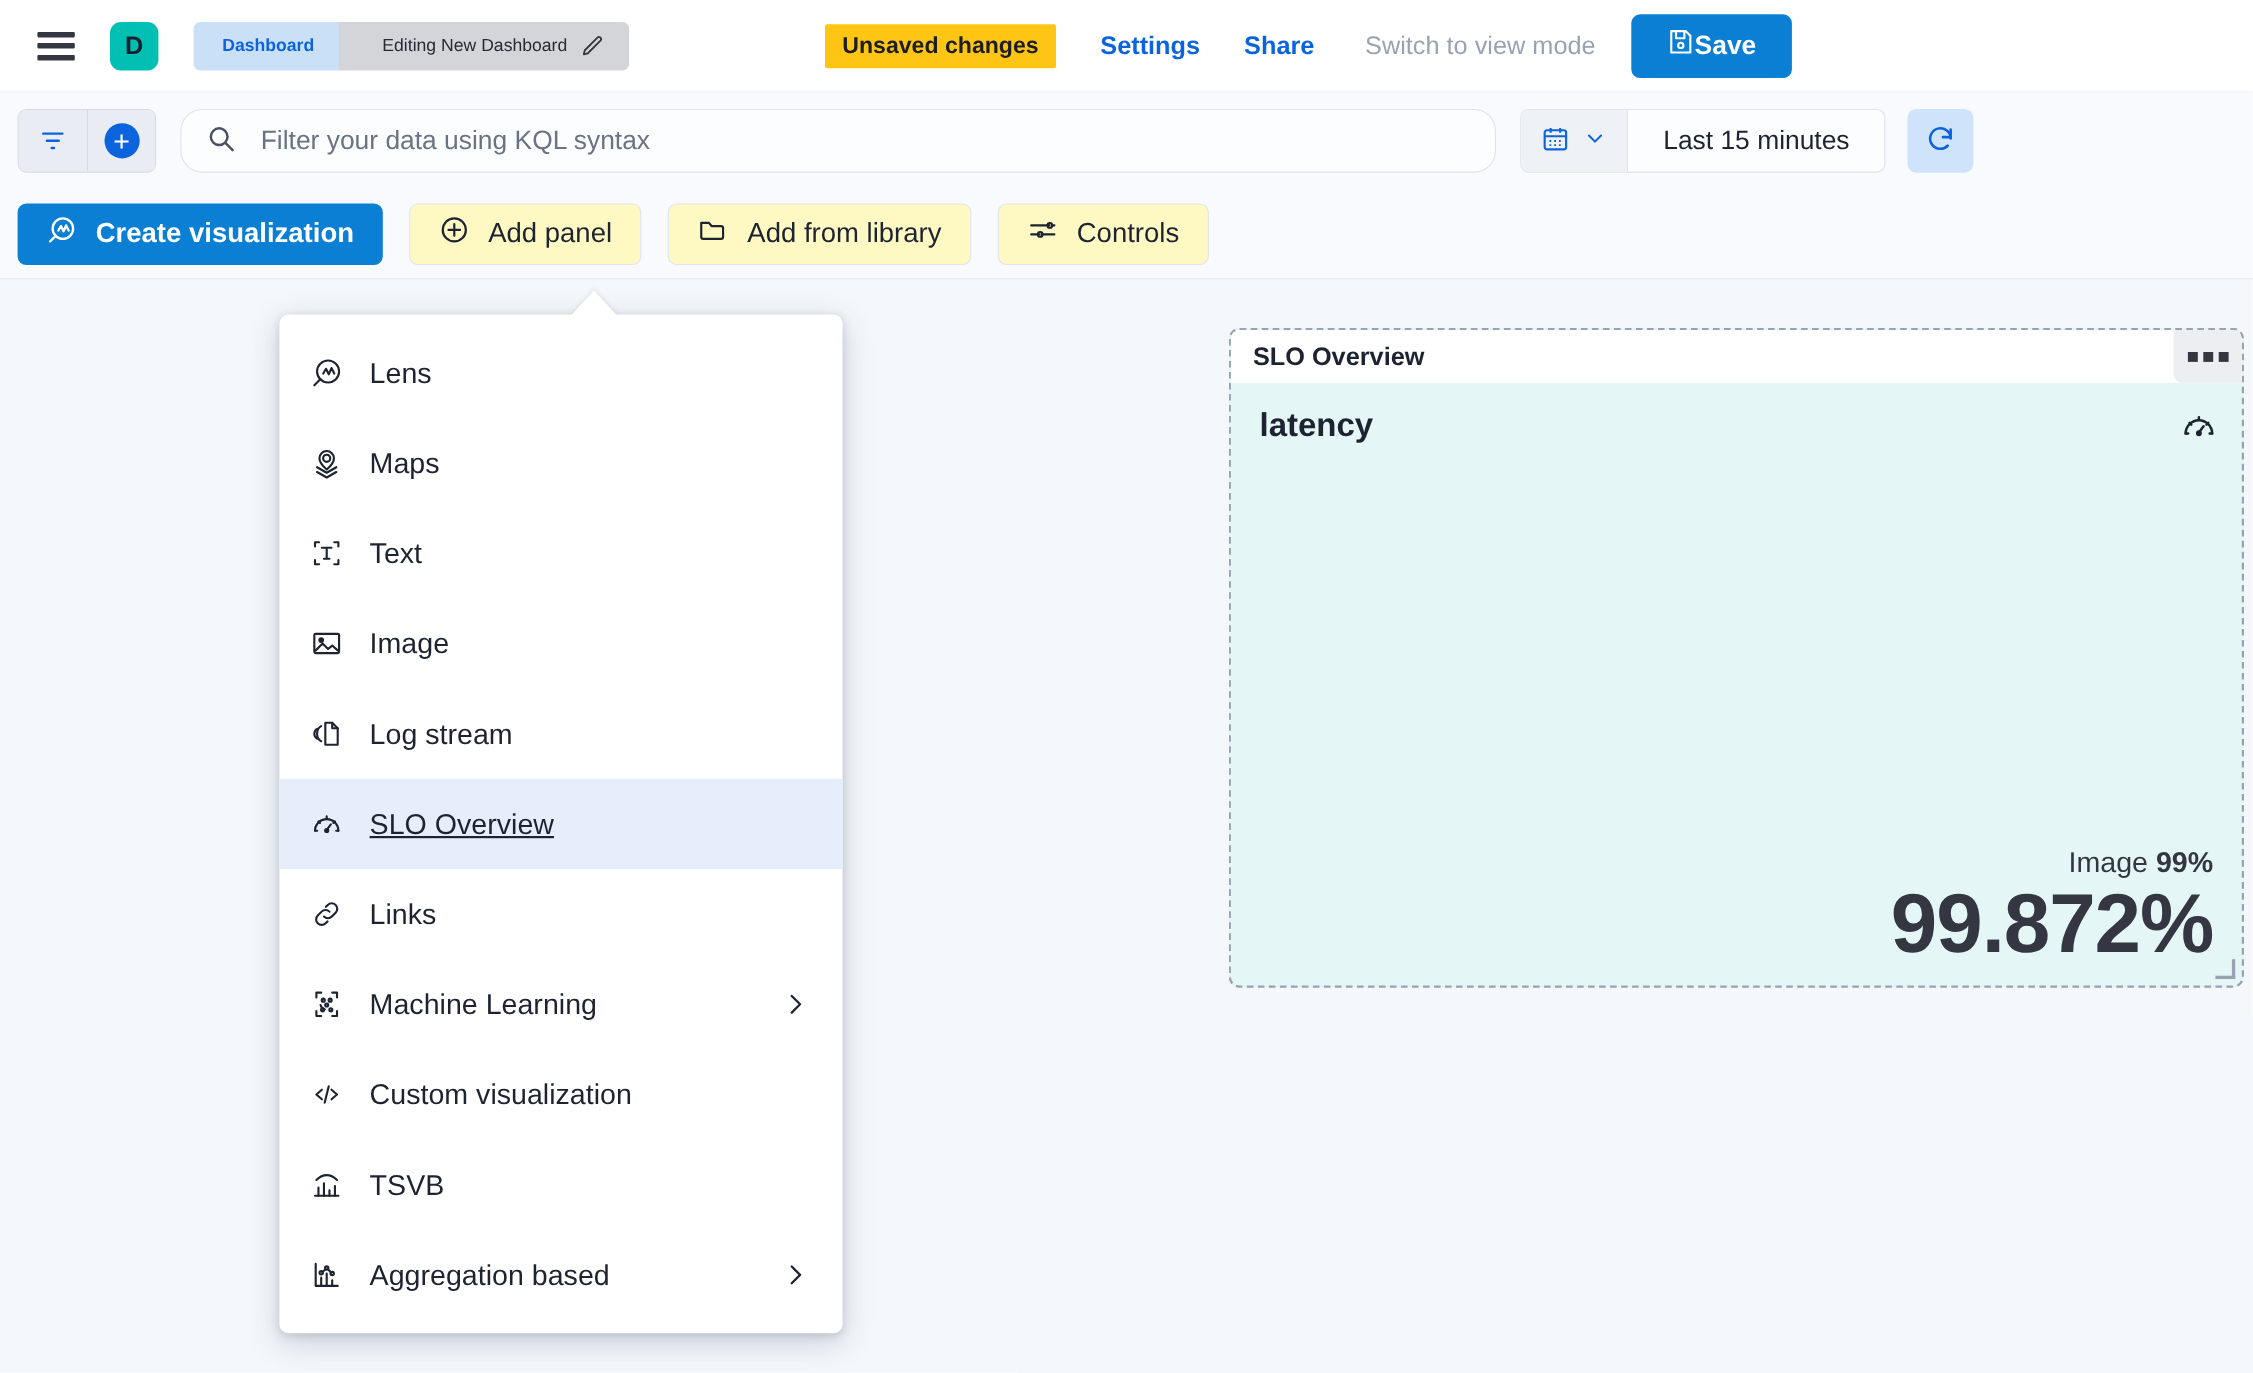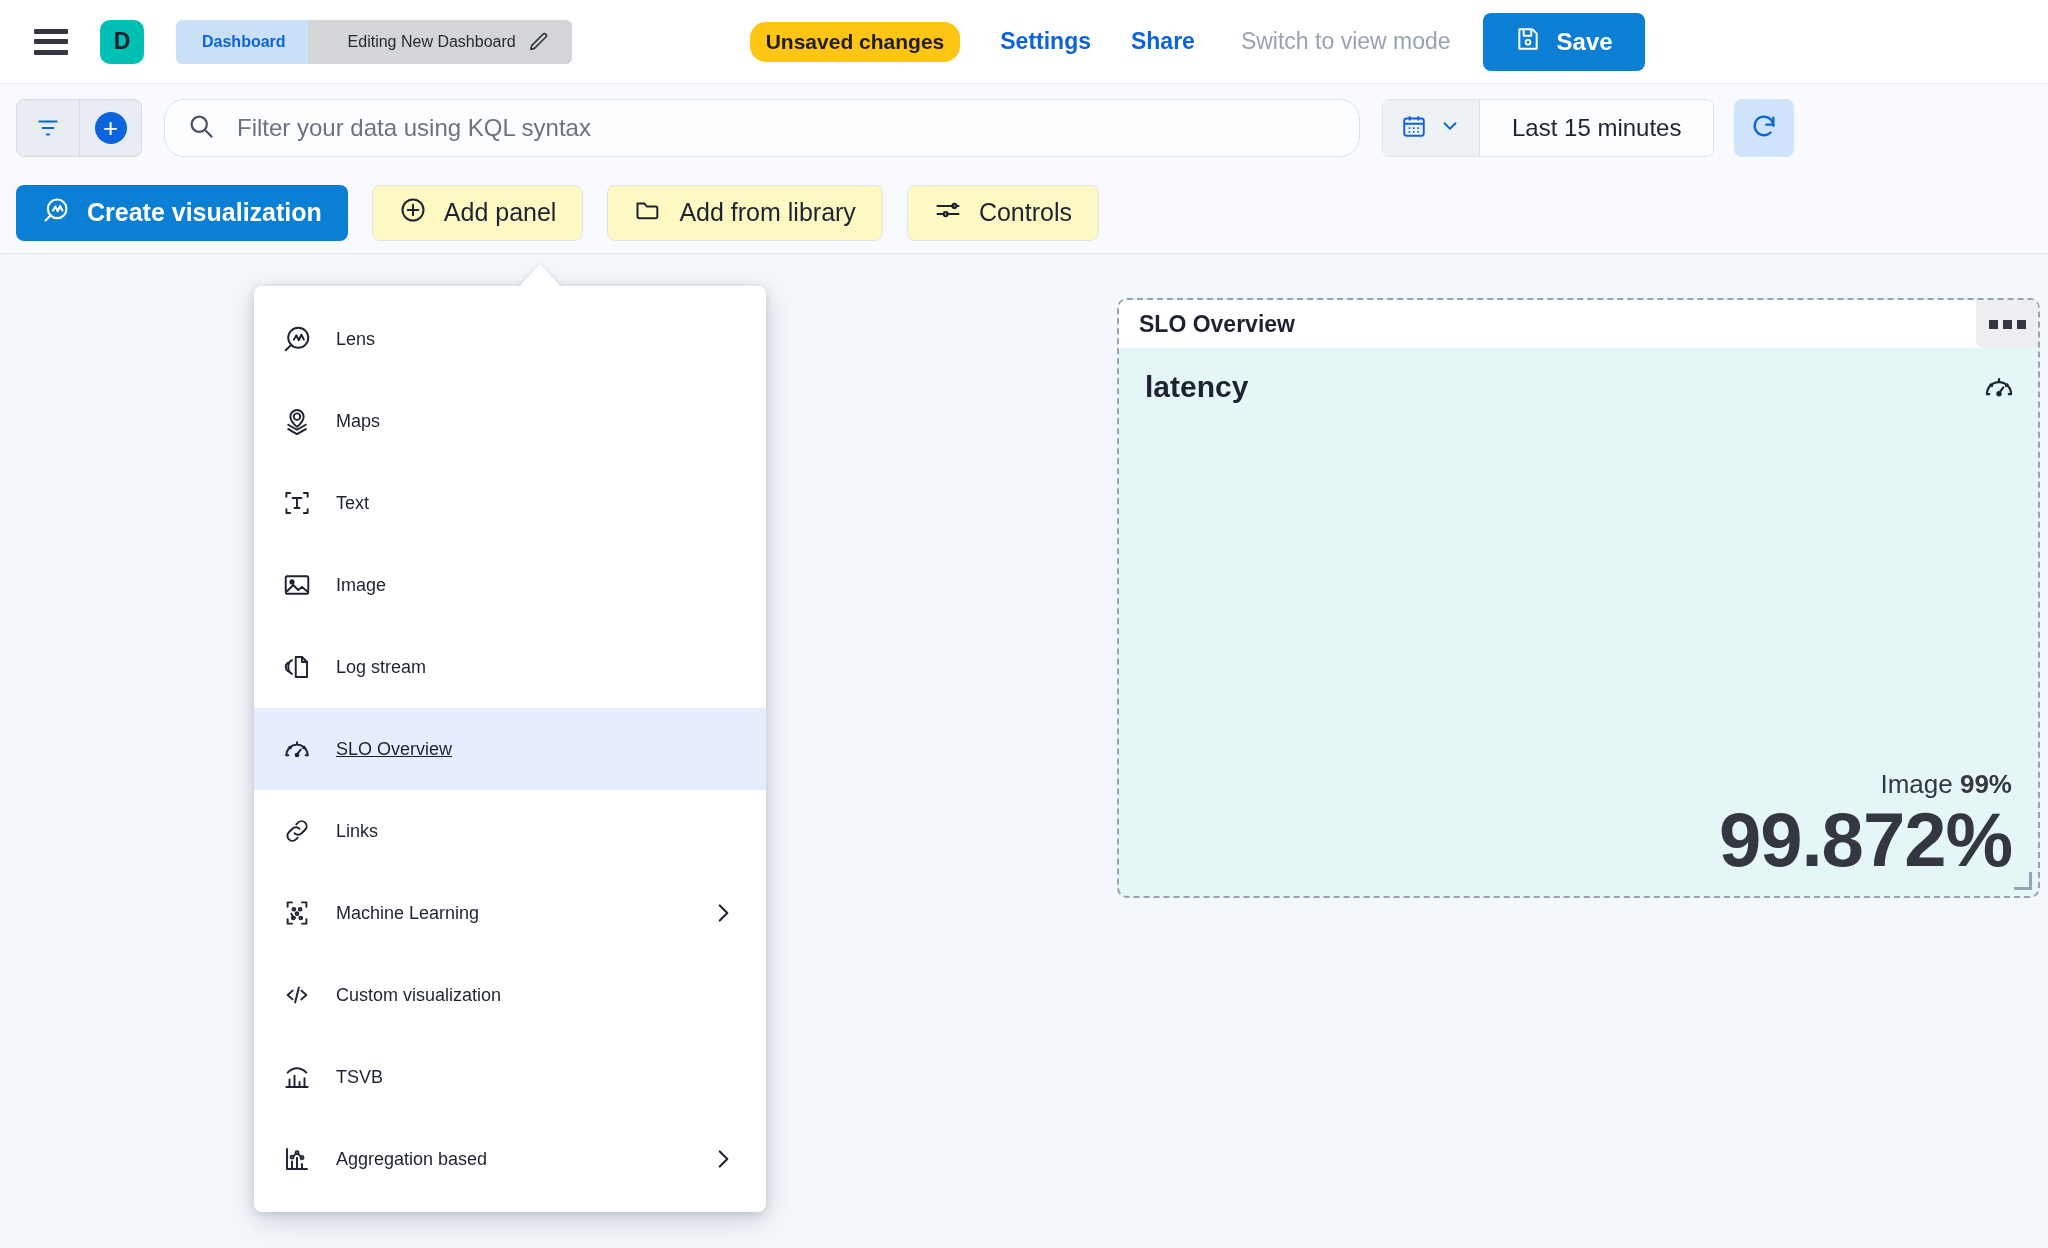--- a/index.html
+++ b/index.html
@@ -54,35 +54,35 @@
     background: #d3d5d9; color: #262a33; font-weight: 400;
     padding: 0 22px 0 40px;
     border-radius: 0 6px 6px 0;
     gap: 12px;
   }
   .pencil-icon { display: inline-flex; align-items: center; }
 
   .unsaved-badge {
     background: #fec514; color: #1d1e24;
     font-size: 21px; font-weight: 700;
-    padding: 8px 16px; border-radius: 16px;
+    padding: 8px 16px; border-radius: 2px;
     margin-left: 178px;
   }
   .hdr-link {
     font-size: 23px; color: #0b64dd; font-weight: 600;
     margin-left: 40px; cursor: pointer; white-space: nowrap;
   }
   .hdr-link.muted { color: #98a2b3; font-weight: 400; margin-left: 46px; }
   .save-btn {
     margin-left: 32px; margin-right: 28px;
     background: #0b7fd4; color: #fff;
     font-size: 24px; font-weight: 700;
     border: none; border-radius: 8px;
     height: 58px; padding: 0 32px;
-    display: flex; align-items: center; gap: 16px;
+    display: flex; align-items: center; 
     cursor: pointer;
   }
 
   
   .querybar {
     position: absolute; left: 0; top: 84px; width: 2048px; height: 88px;
     background: #f8fafd;
     display: flex; align-items: center;
     z-index: 30;
   }
@@ -164,21 +164,21 @@
     width: 0; height: 0;
     border-left: 22px solid transparent;
     border-right: 22px solid transparent;
     border-bottom: 24px solid #ffffff;
     z-index: 61;
     filter: drop-shadow(0 -2px 2px rgba(65,78,101,.10));
   }
   .menu-item {
     height: 82px; display: flex; align-items: center; gap: 24px;
     padding: 0 28px; cursor: pointer; position: relative;
-    font-size: 18px; color: #1d2330;
+    font-size: 26px; color: #1d2330;
   }
   .menu-item .mi-icon { width: 30px; display:flex; align-items:center; justify-content:center; flex: 0 0 30px; }
   .menu-item.selected { background: #e6eefb; }
   .menu-item.selected .mi-label { text-decoration: underline; }
   .mi-chevron { position: absolute; right: 30px; display: flex; align-items: center; }
 
   
   .panel {
     position: absolute; left: 1117px; top: 298px;
     width: 923px; height: 600px;

